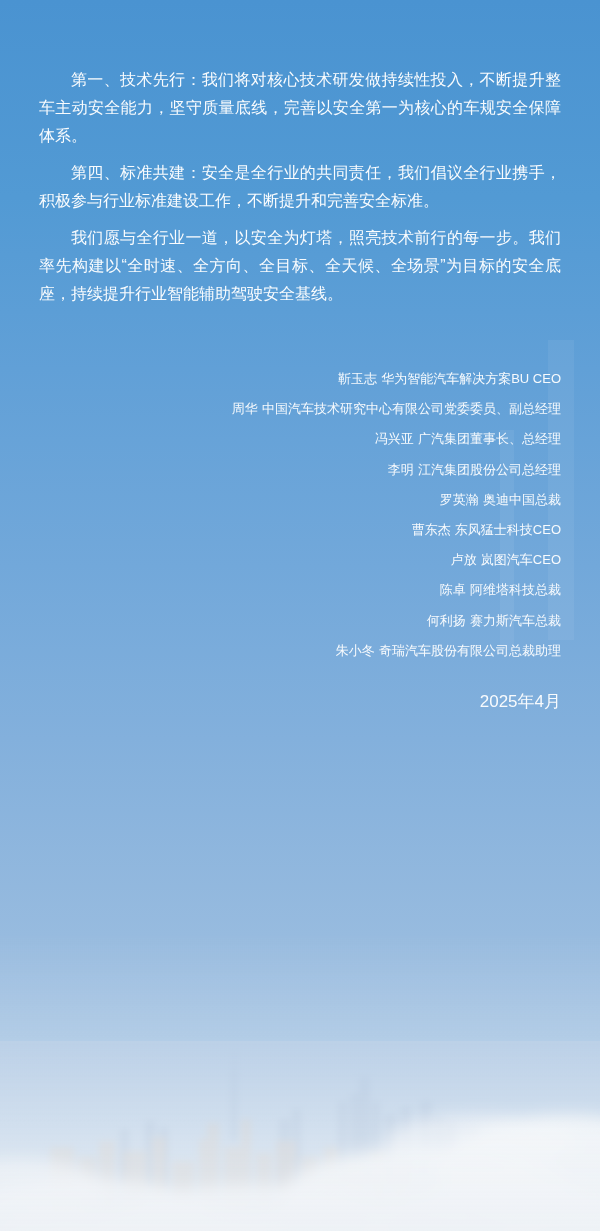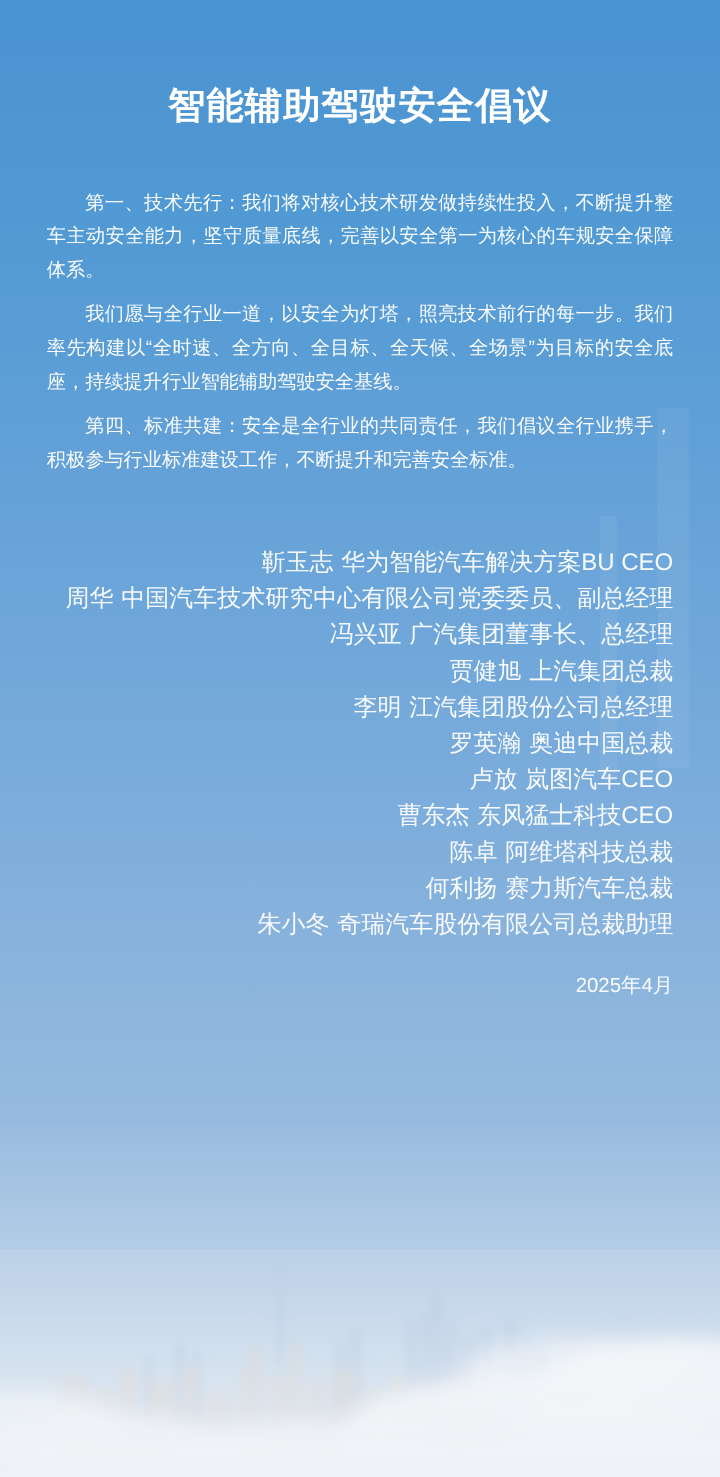--- a/index.html
+++ b/index.html
@@ -29,21 +29,21 @@
   .content{position:relative;z-index:3;padding:66px 39px 0;color:#ffffff;}
   h1.title{
     margin:0 0 46px;font-size:31px;line-height:44px;font-weight:bold;
     text-align:center;letter-spacing:1px;color:#ffffff;
   }
   .body-text p{
     margin:0 0 9px;font-size:16px;line-height:28px;
     text-align:justify;text-indent:2em;color:rgba(255,255,255,0.97);
   }
   .signatures{
-    margin-top:56px;text-align:right;font-size:20px;line-height:30.2px;
+    margin-top:56px;text-align:right;font-size:13px;line-height:30.2px;
     color:rgba(255,255,255,0.95);
   }
   .sig .sig-name{margin-right:0.32em;}
   .date-line{
     margin-top:24px;text-align:right;font-size:17px;
     color:rgba(255,255,255,0.95);
   }
 </style>
 </head>
 <body>
@@ -120,50 +120,48 @@
       <ellipse cx="150" cy="296" rx="170" ry="38" opacity="0.9"></ellipse>
       <ellipse cx="520" cy="286" rx="165" ry="48" opacity="0.95"></ellipse>
       <ellipse cx="340" cy="300" rx="180" ry="40" opacity="0.95"></ellipse>
     </g>
   </svg>
 
   <div class="fog"></div>
 
   <div class="content">
 
-    <h1 class="title">智能辅助驾驶安全倡议</h1>
 
     <div class="body-text">
 
         <p>第一、技术先行：我们将对核心技术研发做持续性投入，不断提升整车主动安全能力，坚守质量底线，完善以安全第一为核心的车规安全保障体系。</p>
 
 
 
+        <p>第四、标准共建：安全是全行业的共同责任，我们倡议全行业携手，积极参与行业标准建设工作，不断提升和完善安全标准。</p>
+
         <p>我们愿与全行业一道，以安全为灯塔，照亮技术前行的每一步。我们率先构建以“全时速、全方向、全目标、全天候、全场景”为目标的安全底座，持续提升行业智能辅助驾驶安全基线。</p>
-
-        <p>第四、标准共建：安全是全行业的共同责任，我们倡议全行业携手，积极参与行业标准建设工作，不断提升和完善安全标准。</p>
       </div>
 
     <div class="signatures">
 
         <div class="sig"><span class="sig-name">靳玉志</span><span>华为智能汽车解决方案BU CEO</span></div>
 
         <div class="sig"><span class="sig-name">周华</span><span>中国汽车技术研究中心有限公司党委委员、副总经理</span></div>
 
         <div class="sig"><span class="sig-name">冯兴亚</span><span>广汽集团董事长、总经理</span></div>
 
-        <div class="sig"><span class="sig-name">贾健旭</span><span>上汽集团总裁</span></div>
 
         <div class="sig"><span class="sig-name">李明</span><span>江汽集团股份公司总经理</span></div>
 
         <div class="sig"><span class="sig-name">罗英瀚</span><span>奥迪中国总裁</span></div>
 
+        <div class="sig"><span class="sig-name">曹东杰</span><span>东风猛士科技CEO</span></div>
+
         <div class="sig"><span class="sig-name">卢放</span><span>岚图汽车CEO</span></div>
-
-        <div class="sig"><span class="sig-name">曹东杰</span><span>东风猛士科技CEO</span></div>
 
 
 
         <div class="sig"><span class="sig-name">陈卓</span><span>阿维塔科技总裁</span></div>
 
         <div class="sig"><span class="sig-name">何利扬</span><span>赛力斯汽车总裁</span></div>
 
         <div class="sig"><span class="sig-name">朱小冬</span><span>奇瑞汽车股份有限公司总裁助理</span></div>
       </div>
 

